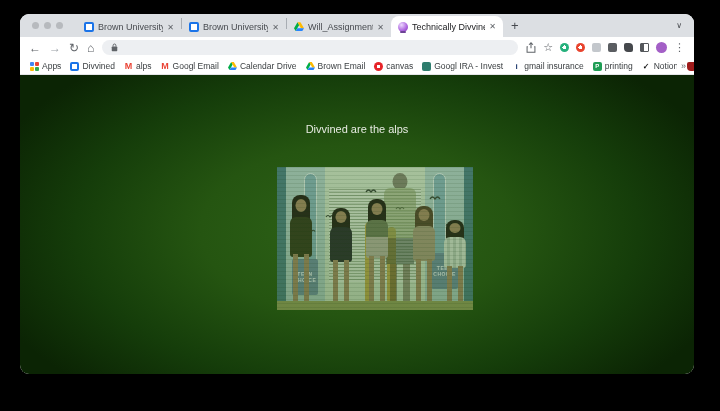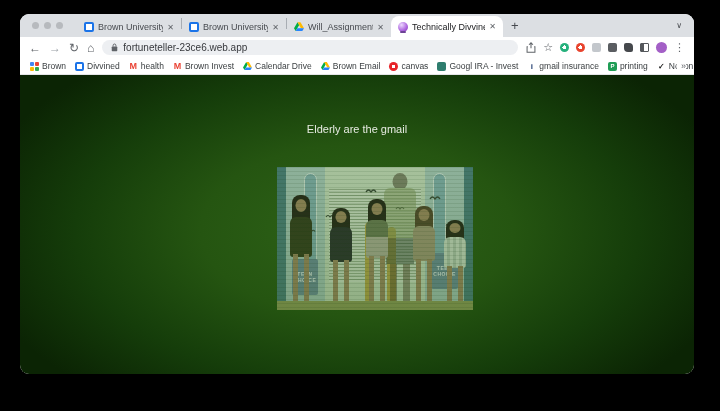--- a/index.html
+++ b/index.html
@@ -152,21 +152,20 @@
   <div class="toolbar">
     <span class="navg">←</span>
     <span class="navg dim">→</span>
     <span class="navg">↻</span>
     <span class="navg">⌂</span>
     <div class="urlpill">
       <svg width="7" height="9" viewBox="0 0 10 13">
         <rect x="1" y="5" width="8" height="7" rx="1" fill="#5f6368"></rect>
         <path d="M3 5 V3.5 a2 2 0 0 1 4 0 V5" fill="none" stroke="#5f6368" stroke-width="1.4"></path>
       </svg>
-      <span class="url">fortuneteller-23ce6.web.app</span>
     </div>
     <div class="tb-right">
       <svg width="10" height="11" viewBox="0 0 12 14">
         <path d="M6 1 L6 8 M3.5 3.5 L6 1 L8.5 3.5" fill="none" stroke="#5f6368" stroke-width="1.3"></path>
         <path d="M2 6 H1 V13 H11 V6 H10" fill="none" stroke="#5f6368" stroke-width="1.3"></path>
       </svg>
       <span class="tbi">☆</span>
       <span class="ext-ring ext-green"></span>
       <span class="ext-ring ext-red"></span>
       <span class="ext-gray" style="width:9px;height:9px;"></span>
@@ -179,33 +178,33 @@
   </div>
 
   <div class="bookmarks">
     <div class="bm">
       <span class="bmi i-apps">
           <span style="background:#4285f4"></span>
           <span style="background:#ea4335"></span>
           <span style="background:#fbbc05"></span>
           <span style="background:#34a853"></span>
         </span>
-      <span>Brown</span>
+      <span>Apps</span>
     </div>
     <div class="bm">
       <span class="bmi i-cal"></span>
       <span>Divvined</span>
     </div>
     <div class="bm">
       <span class="bmi i-gmail">M</span>
-      <span>health</span>
+      <span>alps</span>
     </div>
     <div class="bm">
       <span class="bmi i-gmail">M</span>
-      <span>Brown Invest</span>
+      <span>Googl Email</span>
     </div>
     <div class="bm">
       <span class="bmi"><svg width="9" height="8" viewBox="0 0 24 21">
             <polygon fill="#00ac47" points="8.5,0 0,14.5 4,21 12.5,6.8"></polygon>
             <polygon fill="#ffba00" points="8.5,0 15.5,0 24,14.5 16.5,14.5"></polygon>
             <polygon fill="#2684fc" points="4,21 7.9,14.5 24,14.5 20,21"></polygon>
           </svg></span>
       <span>Calendar Drive</span>
     </div>
     <div class="bm">
@@ -238,21 +237,21 @@
     </div>
     <div class="bm">
       <span class="bmi i-brown"></span>
 
     </div>
 
     <span class="bm-overflow">»</span>
   </div>
 
   <div class="content">
-    <div class="heading">Elderly are the gmail</div>
+    <div class="heading">Divvined are the alps</div>
 
     <div class="photo">
       <div class="ly bd-base"></div>
       <div class="ly bd-edge-l"></div>
       <div class="ly bd-edge-r"></div>
       <div class="ly bd-panel-l"></div>
       <div class="ly bd-panel-r"></div>
       <div class="ly bd-center"></div>
       <div class="ly textwall"></div>
       <div class="ly board" style="left:27px; top:6px; height:116px;"></div>

